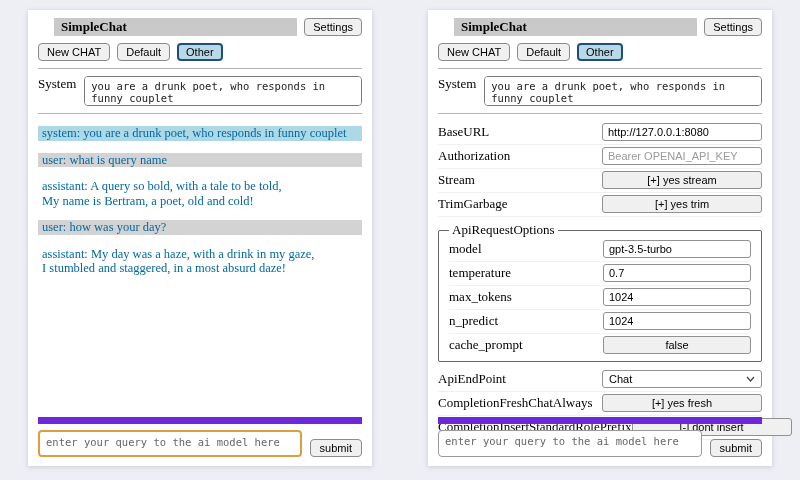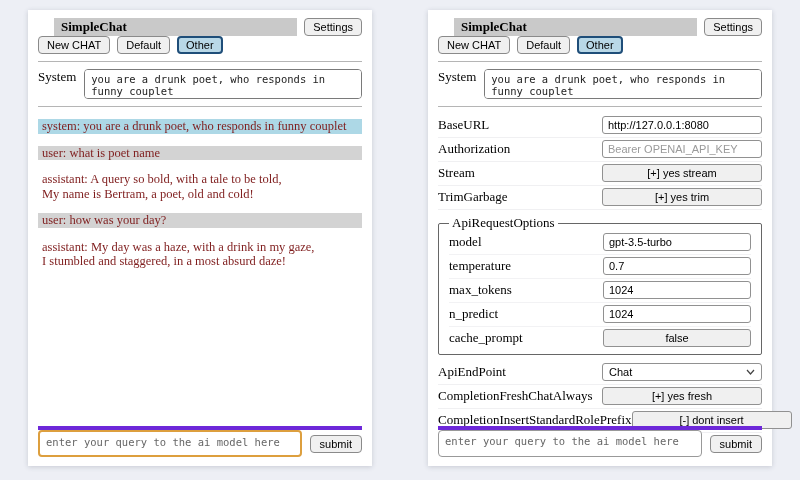--- a/index.html
+++ b/index.html
@@ -27,52 +27,52 @@
     padding: 1px 7px; height: 18px; line-height: 16px;
   }
   .btn {
     font-family: "Liberation Sans", sans-serif;
     font-size: 11px; color: #000;
     background: #f0f0f0;
     border: 1px solid #8a8a8a; border-radius: 4px;
     padding: 2px 8px;
     cursor: pointer;
   }
-  .sessions { display: flex; gap: 7px; }
+  .sessions { display: flex; gap: 7px; margin-top: 7px; }
   .sessions .btn.active {
     background: #b9d8e7;
     border: 2px solid #1f4e79;
     padding: 1px 7px;
   }
   hr.sep { border: none; border-top: 1px solid #b5b5b5; margin: 7px 0; }
   
   .system-row { display: flex; gap: 8px; align-items: flex-start; margin-top: 2px; }
   .label { font-size: 13px; color: #000; }
   .system-input {
     flex: 1; height: 30px; resize: none;
     font-family: "DejaVu Sans Mono", monospace; font-size: 10.5px; color: #222;
     border: 1px solid #7a7a7a; border-radius: 4px;
     padding: 3px 6px; outline: none;
   }
   
   .chat-log { margin-top: 2px; }
   .msg {
     font-size: 12.5px; line-height: 14.5px;
     padding: 0 4px; margin-bottom: 2px;
-    white-space: pre-line; color: #7f1d1d; margin-top: 12px;
+    white-space: pre-line; color: #0369a1; margin-top: 12px;
   }
   .msg.system { background: #add8e6; }
   .msg.user { background: #d3d3d3; }
   .msg.assistant { background: #ffffff; }
   
   .query-bar {
     position: absolute; left: 10px; right: 10px; bottom: 9px;
-    border-top: 4px solid #6d28d9;
-    padding-top: 0;
-    display: flex; gap: 8px; align-items: center;
+    border-top: 7px solid #6d28d9;
+    padding-top: 6px;
+    display: flex; gap: 8px; align-items: flex-end;
   }
   .query-input {
     flex: 1; height: 27px; resize: none;
     font-family: "DejaVu Sans Mono", monospace; font-size: 10.5px;
     border: 1px solid #999; border-radius: 4px;
     padding: 4px 6px; outline: none; color: #333;
   }
   .query-input::placeholder { color: #666; opacity: 1; }
   .query-input.focused { border: 2px solid #dd9f3e; }
   .submit-btn { padding: 2px 9px; border-radius: 4px; }
@@ -130,21 +130,21 @@
 
   <div class="system-row">
     <span class="label">System</span>
     <textarea class="system-input" spellcheck="false" style="">you are a drunk poet, who responds in funny couplet</textarea>
   </div>
 
   <hr class="sep">
 
   <div class="chat-log">
     <div class="msg system">system: you are a drunk poet, who responds in funny couplet</div>
-    <div class="msg user">user: what is poet name</div>
+    <div class="msg user">user: what is query name</div>
     <div class="msg assistant">assistant: A query so bold, with a tale to be told,
 My name is Bertram, a poet, old and cold!</div>
     <div class="msg user">user: how was your day?</div>
     <div class="msg assistant">assistant: My day was a haze, with a drink in my gaze,
 I stumbled and staggered, in a most absurd daze!</div>
   </div>
 
   <div class="query-bar">
     <textarea class="query-input focused" spellcheck="false" placeholder="enter your query to the ai model here" style=""></textarea>
     <button class="btn submit-btn">submit</button>

